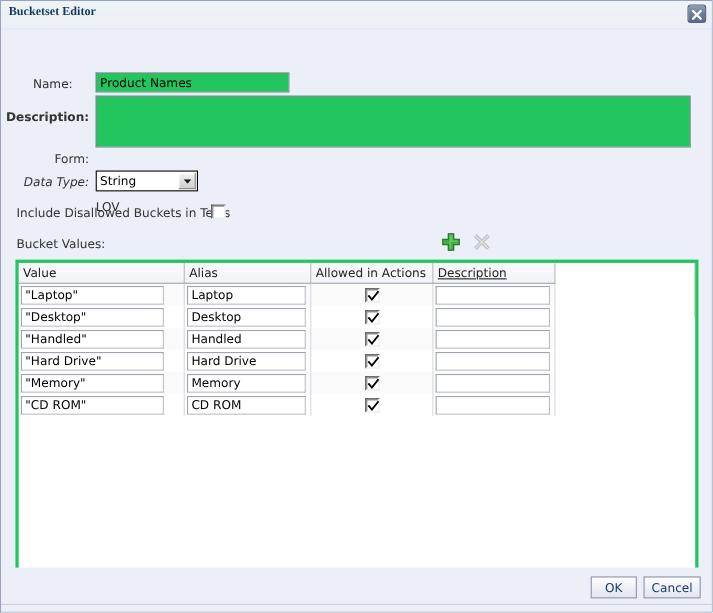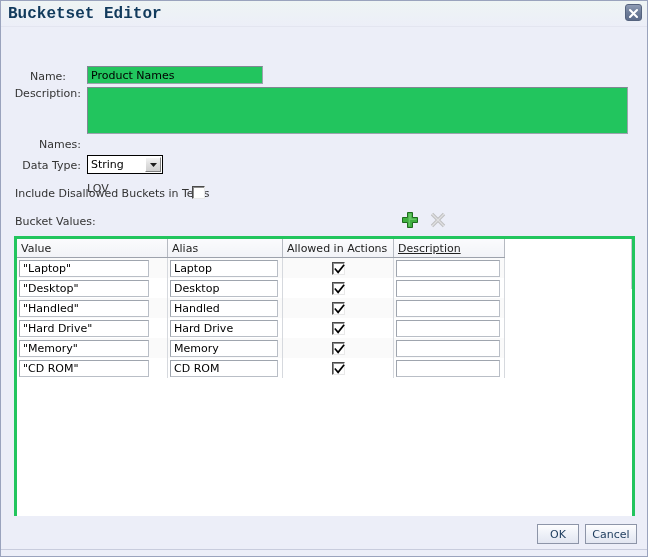--- a/index.html
+++ b/index.html
@@ -32,22 +32,22 @@
     position: relative;
     height: 25px;
     flex: 0 0 25px;
     background: linear-gradient(to bottom, #eef4f4 0%, #edf1f6 55%, #eceef8 100%);
     border-bottom: 1px solid #e3e5f0;
   }
   #title-text {
     position: absolute;
     left: 7px;
     top: 4px;
-    font-family: Liberation Mono, monospace;
-    font-size: 16px;
+    font-family: Liberation Serif, serif;
+    font-size: 11px;
     font-weight: bold;
     color: #113a5c;
     letter-spacing: 0px;
   }
   #close-button {
     position: absolute;
     right: 5px;
     top: 3px;
     width: 17px;
     height: 17px;
@@ -110,21 +110,21 @@
     left: 86px;
     top: 111px;
     margin-top: 44px;
   }
 
   
   #datatype-select {
     position: absolute;
     left: 86px;
     top: 128px;
-    width: 76px;
+    width: 93px;
     height: 19px;
     box-sizing: border-box;
     background: #ffffff;
     border: 1px solid #000000;
     cursor: pointer;
   }
   #datatype-value {
     position: absolute;
     left: 3px;
     top: 2px;
@@ -317,27 +317,27 @@
         <path d="M3 3 L10 10 M10 3 L3 10" stroke="#ffffff" stroke-width="2.1" stroke-linecap="round" fill="none"></path>
       </svg>
     </div>
   </div>
 
   <div id="content">
 
     <div class="lbl right" style="left:14px; top:43px; width:66px;text-align:center;">Name:</div>
     <input type="text" class="txtfield" id="name-input" value="Product Names" style="">
 
-    <div class="lbl right" style="left:0px; top:60px; width:80px;">Description:</div>
+    <div class="lbl right" style="left:0px; top:73px; width:80px;font-weight:bold;">Description:</div>
     <textarea class="txtfield" id="description-input" placeholder="" style=""></textarea>
 
-    <div class="lbl right" style="left:14px; top:111px; width:66px;">Names:</div>
+    <div class="lbl right" style="left:14px; top:111px; width:66px;">Form:</div>
     <div class="lbl" id="form-value">LOV</div>
 
-    <div class="lbl right" style="left:6px; top:132px; width:74px;">Data Type:</div>
+    <div class="lbl right" style="left:6px; top:132px; width:74px;font-style:italic;">Data Type:</div>
     <div id="datatype-select">
       <span id="datatype-value">String</span>
       <div id="datatype-arrow-btn">
         <svg width="7" height="4" viewBox="0 0 7 4" aria-hidden="true">
           <path d="M0 0 L7 0 L3.5 4 Z" fill="#1c1c1c"></path>
         </svg>
       </div>
     </div>
 
     <div class="lbl" id="include-label">Include Disallowed Buckets in Tests</div>

